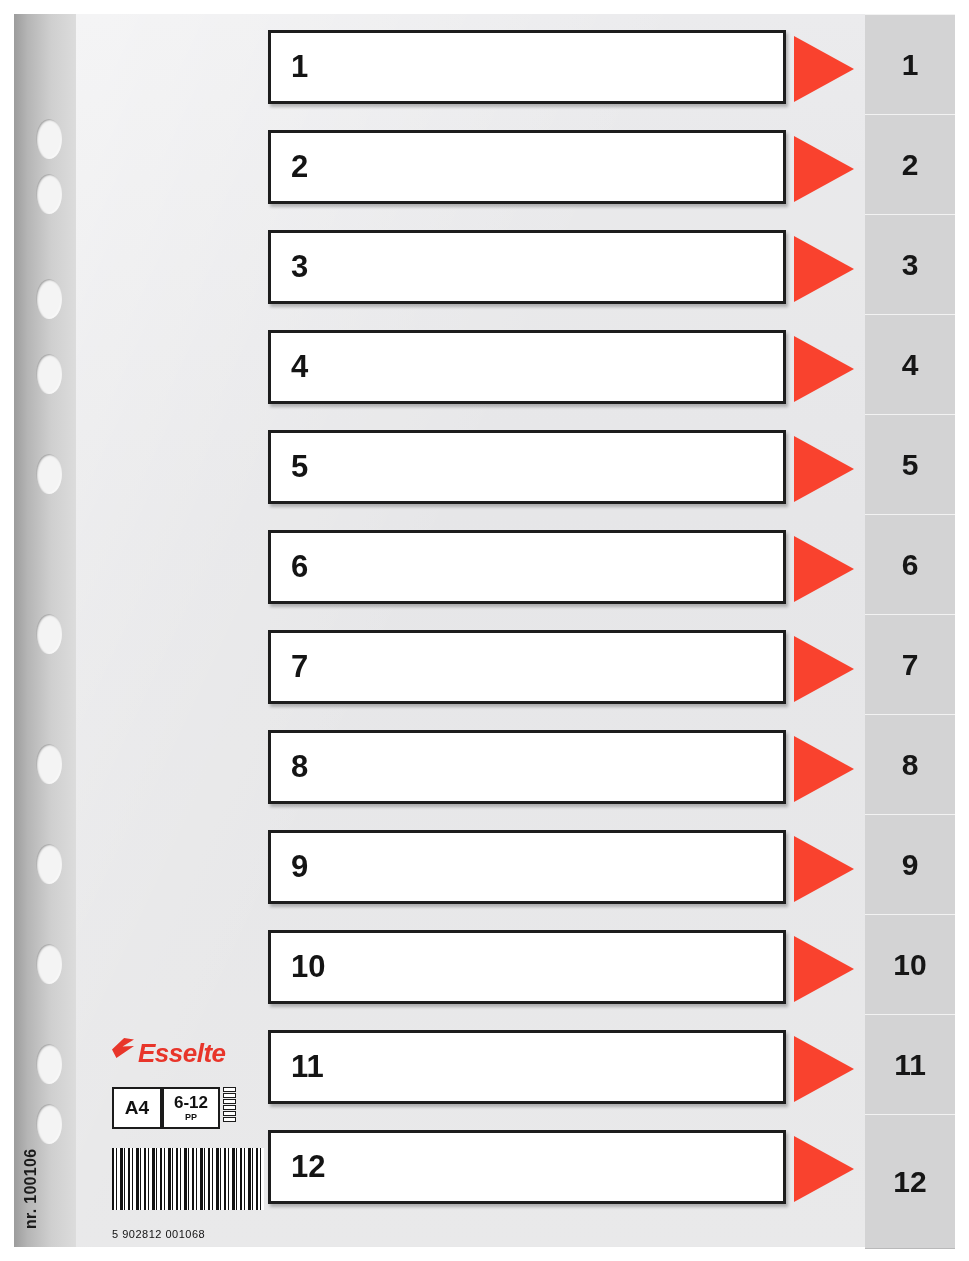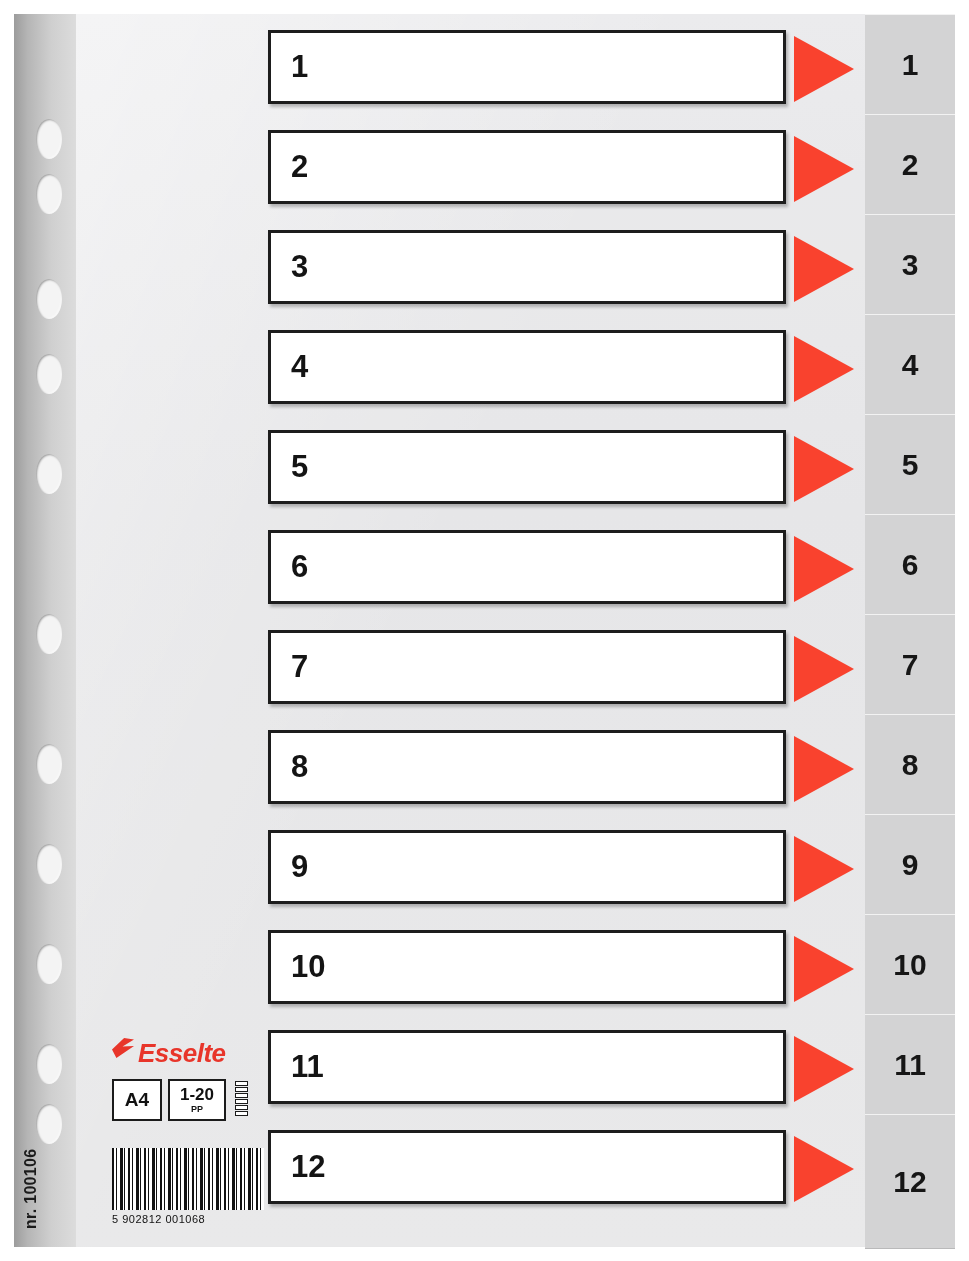--- a/index.html
+++ b/index.html
@@ -152,23 +152,22 @@
   .brand-name {
     font-family: "Liberation Sans", sans-serif;
     font-size: 26px;
     font-style: italic;
     font-weight: bold;
     color: #e8352a;
     letter-spacing: -0.5px;
   }
   .spec-row {
     display: flex;
-    align-items: center;
-    gap: 6px;
-    margin-top: 10px;
+    align-items: flex-start;
+    margin-top: 18px;
   }
   .spec-a4 {
     width: 46px;
     height: 38px;
     border: 2px solid #1b1b1b;
     background: #ffffff;
     display: flex;
     align-items: center;
     justify-content: center;
     font-size: 19px;
@@ -225,21 +224,21 @@
       repeating-linear-gradient(90deg,
         #111 0px, #111 2px, #fff 2px, #fff 4px,
         #111 4px, #111 5px, #fff 5px, #fff 8px,
         #111 8px, #111 11px, #fff 11px, #fff 12px,
         #111 12px, #111 13px, #fff 13px, #fff 16px);
   }
   .barcode-digits {
     font-size: 11px;
     color: #111;
     letter-spacing: 0.5px;
-    margin-top: 3px;
+    margin-top: 18px;
     white-space: nowrap;
   }
 </style>
 </head>
 <body>
 
 <div id="product">
 
   <div class="sheet">
     <div class="sheet-grain"></div>
@@ -375,21 +374,21 @@
   </div>
 
   <div class="brand">
     <div class="brand-logo">
       <span class="brand-swoosh"></span>
       <span class="brand-name">Esselte</span>
     </div>
     <div class="spec-row">
       <div class="spec-a4">A4</div>
       <div class="spec-pp">
-        <span class="big">1-20</span>
+        <span class="big">6-12</span>
         <span class="small">PP</span>
       </div>
       <div class="spec-tabs-icon">
         <i style="top:0px"></i>
         <i style="top:6px"></i>
         <i style="top:12px"></i>
         <i style="top:18px"></i>
         <i style="top:24px"></i>
         <i style="top:30px"></i>
       </div>

